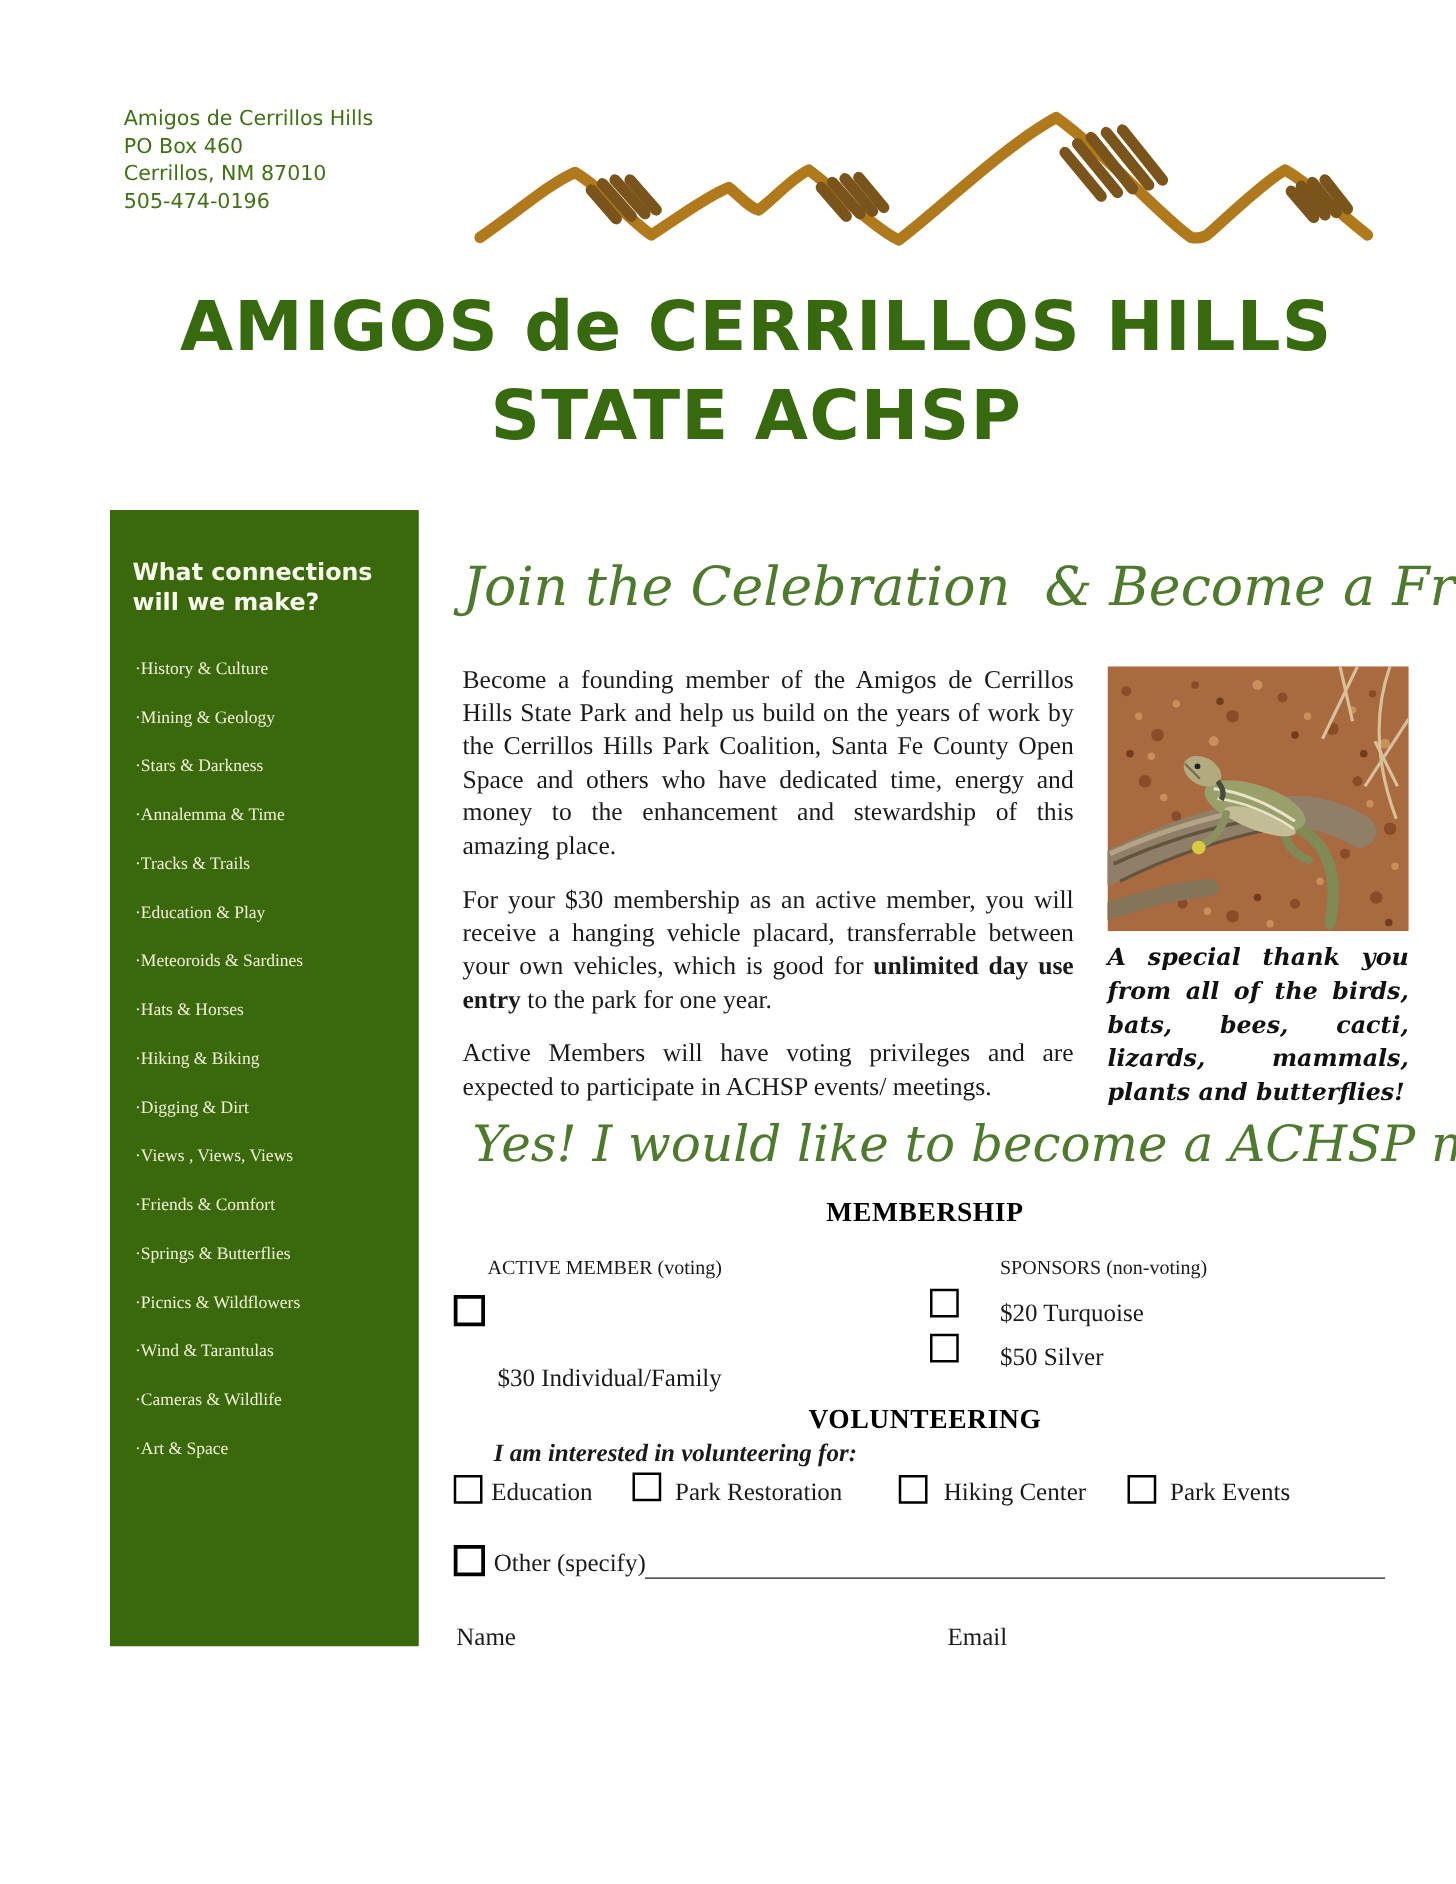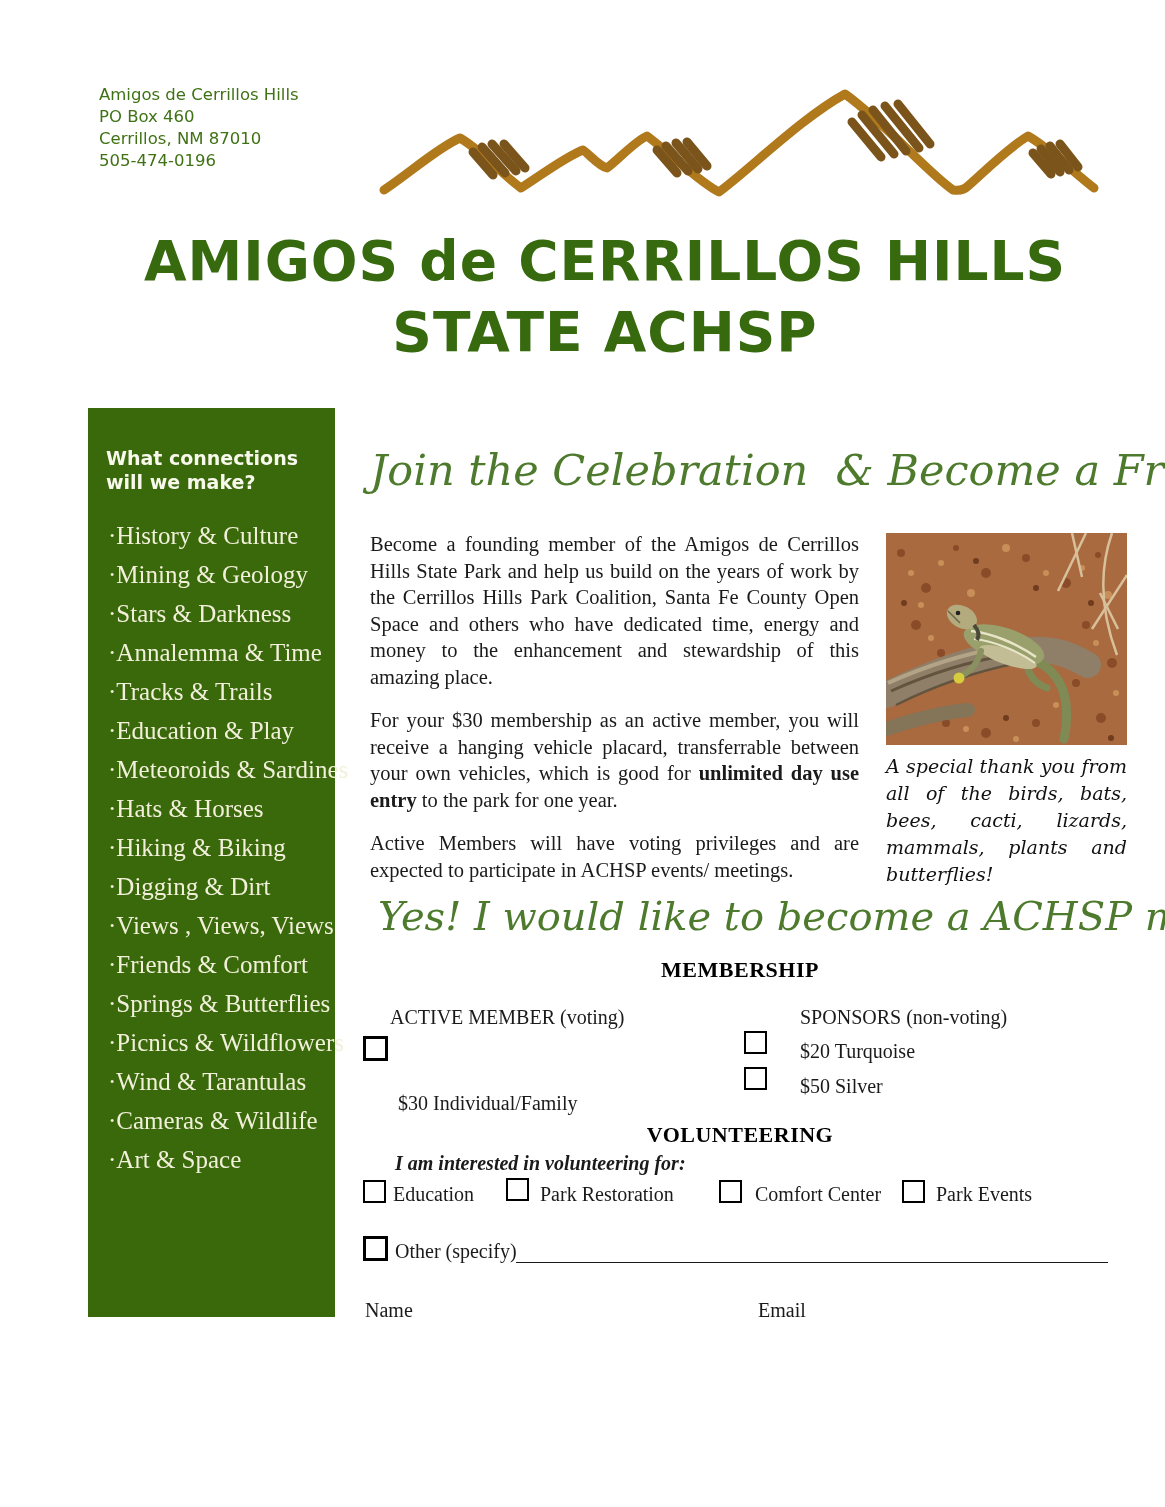--- a/index.html
+++ b/index.html
@@ -28,21 +28,21 @@
 
   
   .sidebar { left:88px; top:408px; width:247px; height:1042px; background:#39690a; }
   .sidebar-heading {
     margin:38px 18px 0 18px; 
     font-family:"DejaVu Sans", sans-serif; font-weight:bold;
     font-size:19px; line-height:24px; color:#f8f8ec;
   }
   .sidebar-list { list-style:none; margin-top:22px; padding-left:20px; }
   .sidebar-list li {
-    font-size:25px; line-height:39px; color:#f2f0da; white-space:nowrap;
+    font-size:14px; line-height:39px; color:#f2f0da; white-space:nowrap;
   }
   .sidebar-list li::before { content:"\00B7 "; }
 
   
   .script {
     font-family:"DejaVu Serif", serif; font-style:italic; color:#4d7a2c;
     white-space:pre;
   }
   .join-heading { left:370px; top:445px; font-size:43px; }
   .yes-heading  { left:378px; top:893px; font-size:40px; }
@@ -51,31 +51,31 @@
   .para-col { left:370px; top:531px; width:489px; }
   .para-col p {
     font-size:20.5px; line-height:26.5px; text-align:justify; margin-bottom:17px;
   }
 
   
   .photo-fig { left:886px; top:533px; width:241px; }
   .photo-fig svg { display:block; }
   .photo-caption {
     margin-top:8px; font-family:"DejaVu Serif", serif; font-style:italic;
-    font-size:19px; line-height:27px; text-align:justify; color:#111;
+    font-size:19px; line-height:27px; text-align:justify; color:#111;font-weight:bold;
   }
 
   
   .sec-head {
     left:370px; width:740px; text-align:center; font-weight:bold;
     font-size:22px; letter-spacing:0.5px; color:#000;
   }
 
   .flabel { font-size:20px; color:#1a1a1a; white-space:nowrap; }
-  .subhead { font-size:20px; color:#1a1a1a; white-space:nowrap; }
+  .subhead { font-size:16px; color:#1a1a1a; white-space:nowrap; }
   .cb { width:23px; height:23px; border:2.5px solid #000; background:#fff; }
   .cb.big { width:25px; height:25px; border-width:3.5px; }
   .fline { border-bottom:1.6px solid #1a1a1a; height:0; }
   .vol-intro {
     left:395px; top:1152px; font-weight:bold; font-style:italic; font-size:20px;
   }
 </style>
 </head>
 <body>
 
@@ -241,21 +241,21 @@
   <div class="abs flabel" style="left:800px; top:1075px;">$50 Silver</div>
 
   <div class="abs sec-head" style="top:1122px;">VOLUNTEERING</div>
   <div class="abs vol-intro">I am interested in volunteering for:</div>
 
   <div class="abs cb" style="left:363px; top:1180px;"></div>
   <div class="abs flabel" style="left:393px; top:1183px;">Education</div>
   <div class="abs cb" style="left:506px; top:1178px;"></div>
   <div class="abs flabel" style="left:540px; top:1183px;">Park Restoration</div>
   <div class="abs cb" style="left:719px; top:1180px;"></div>
-  <div class="abs flabel" style="left:755px; top:1183px;">Comfort Center</div>
+  <div class="abs flabel" style="left:755px; top:1183px;">Hiking Center</div>
   <div class="abs cb" style="left:902px; top:1180px;"></div>
   <div class="abs flabel" style="left:936px; top:1183px;">Park Events</div>
 
   <div class="abs cb big" style="left:363px; top:1236px;"></div>
   <div class="abs flabel" style="left:395px; top:1240px;">Other (specify)</div>
   <div class="abs fline" style="left:516px; top:1262px; width:592px;"></div>
 
   <div class="abs flabel" style="left:365px; top:1299px;">Name</div>
   <div class="abs fline" style="left:416px; top:1321px; width:311px;"></div>
   <div class="abs flabel" style="left:758px; top:1299px;">Email</div>

